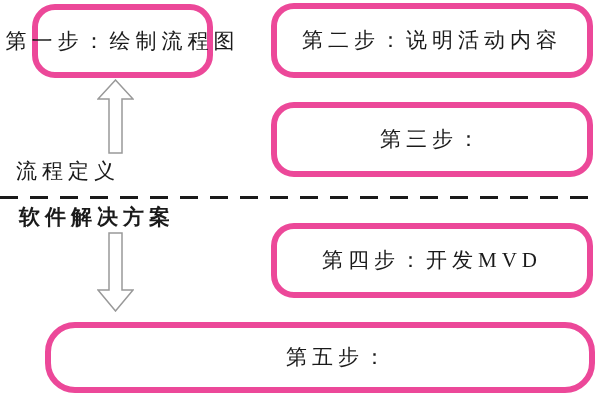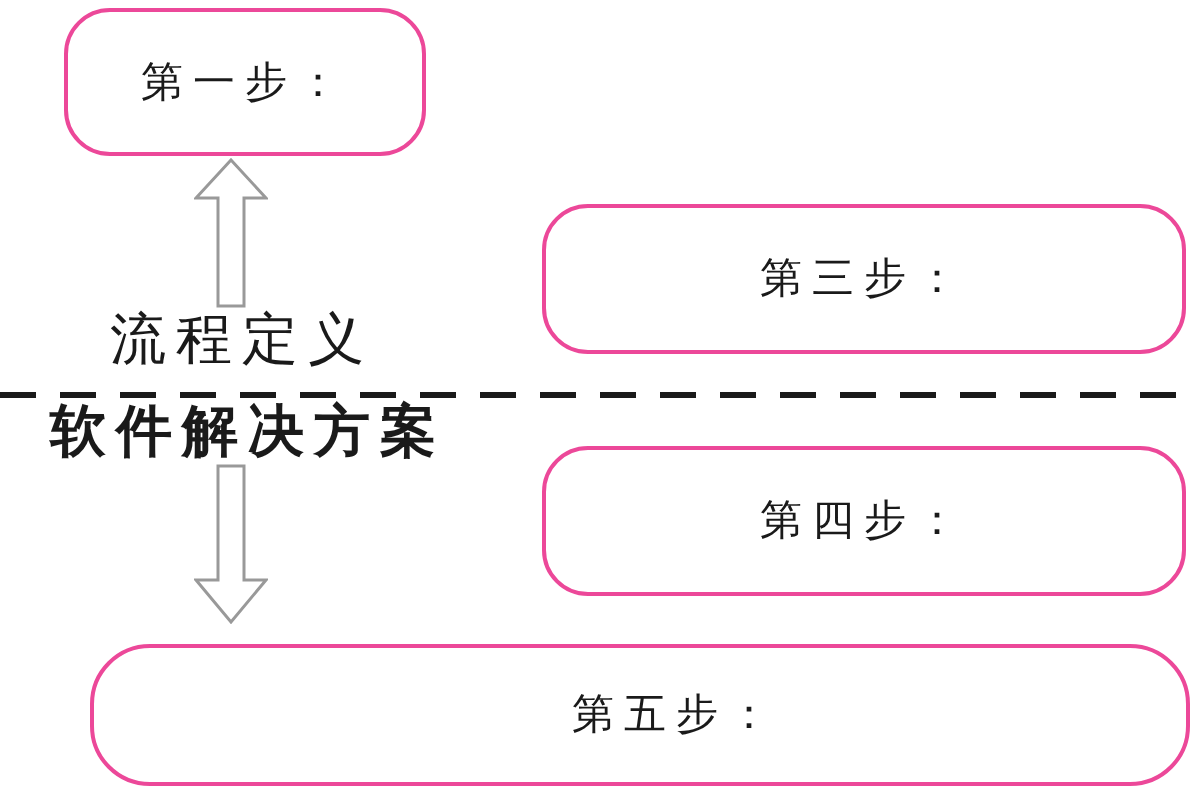--- a/index.html
+++ b/index.html
@@ -12,21 +12,21 @@
     width: 600px;
     height: 400px;
     background: #ffffff;
     overflow: hidden;
     font-family: "Liberation Serif", "DejaVu Serif", serif;
     color: #1a1a1a;
   }
   .stepbox {
     position: absolute;
     box-sizing: border-box;
-    border: 2px solid #ec4899;
+    border: 6px solid #ec4899;
     border-radius: 23px;
     background: #ffffff;
     display: flex;
     flex-direction: row;
     align-items: center;
     justify-content: center;
     text-align: center;
   }
   .stepbox .l1, .stepbox .l2 {
     font-size: 21px;
@@ -34,24 +34,23 @@
     letter-spacing: 5px;
     white-space: nowrap;
   }
   .box1 { left: 32px;  top: 4px;   width: 181px; height: 74px; }
   .box2 { left: 271px; top: 3px;   width: 322px; height: 75px; }
   .box3 { left: 271px; top: 102px; width: 322px; height: 75px; }
   .box4 { left: 271px; top: 223px; width: 322px; height: 75px; text-align: center; }
   .box5 { left: 45px;  top: 322px; width: 550px; height: 71px; border-radius: 30px; padding-left: 36px; }
   .zone-label {
     position: absolute;
-    font-size: 28px;
+    font-size: 21px;
     line-height: 24px;
     letter-spacing: 5px;
-    text-align: center;
     white-space: nowrap;
   }
   .label-upper { left: 16px; top: 159px; width: 210px; }
   .label-lower { left: 19px; top: 205px; width: 210px; font-weight: bold; }
   .divider {
     position: absolute;
     left: 0; top: 196px;
     width: 600px; height: 3px;
     background: repeating-linear-gradient(
       90deg,
@@ -63,29 +62,35 @@
   .arrow-up   { left: 97px; top: 79px; }
   .arrow-down { left: 97px; top: 232px; }
 </style>
 </head>
 <body>
 
 <div class="canvas">
 
   <div class="stepbox box1">
     <div class="l1">第一步：</div>
+    <div class="l2">绘制流程图</div>
   </div>
 
+  <div class="stepbox box2">
+    <div class="l1">第二步：</div>
+    <div class="l2">说明活动内容</div>
+  </div>
 
   <div class="stepbox box3">
     <div class="l1">第三步：</div>
   </div>
 
   <div class="stepbox box4">
     <div class="l1">第四步：</div>
+    <div class="l2">开发MVD</div>
   </div>
 
   <div class="stepbox box5">
     <div class="l1">第五步：</div>
   </div>
 
   <svg class="arrow-svg arrow-up" width="37" height="75" viewBox="0 0 37 75">
     <polygon points="18.5,1 36,20 25,20 25,74 12,74 12,20 1,20" fill="#ffffff" stroke="#999999" stroke-width="1.5" stroke-linejoin="miter"></polygon>
   </svg>
 

